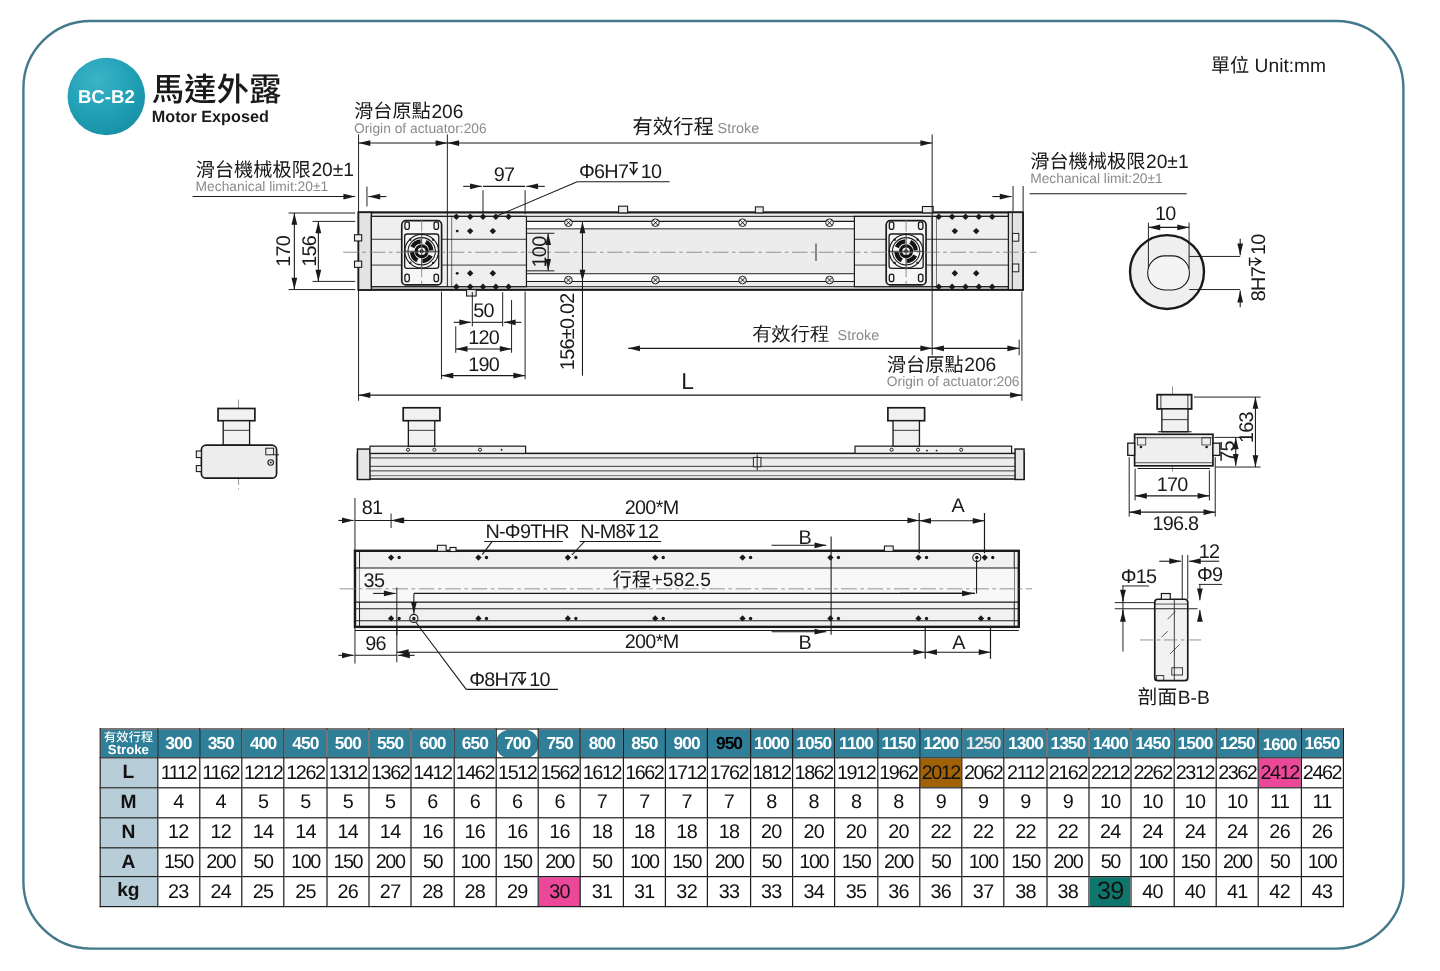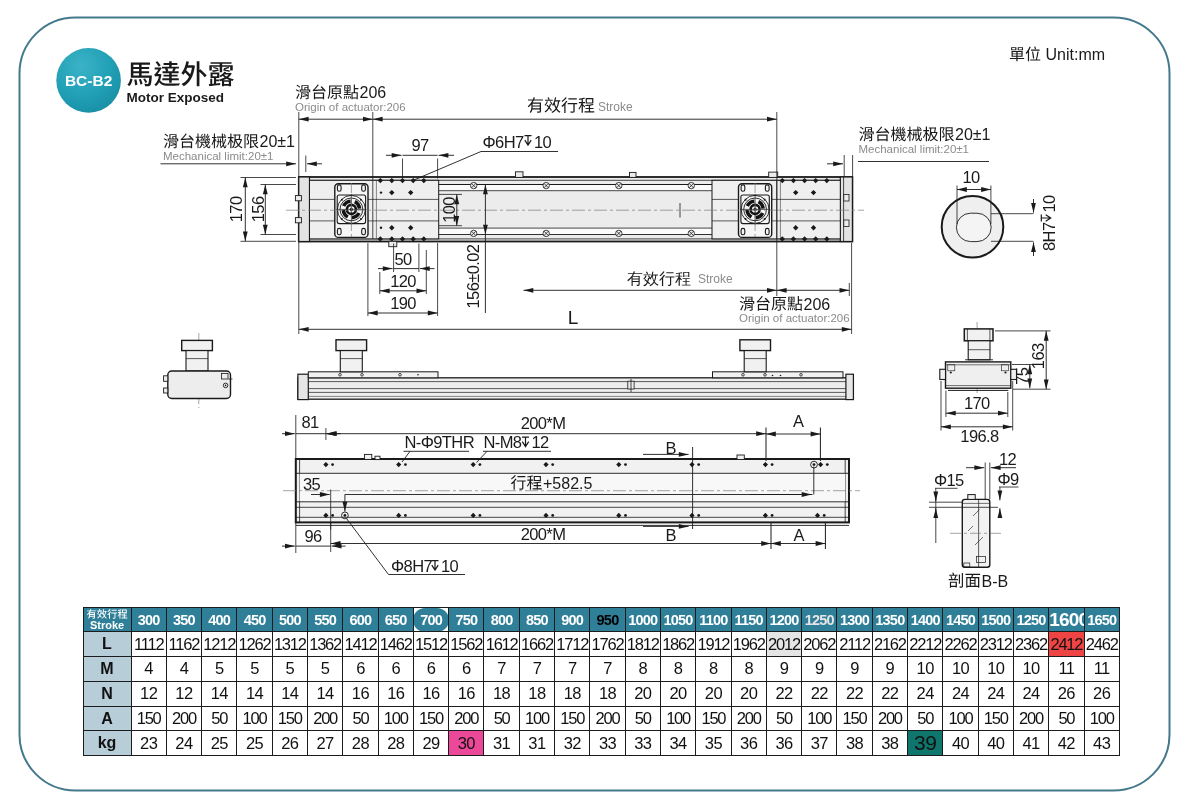--- a/index.html
+++ b/index.html
@@ -692,21 +692,21 @@
             <td style="color:#fff;font-weight:bold;font-size:14.5px;letter-spacing:-0.8px;">1100</td>
             <td style="color:#fff;font-weight:bold;font-size:14.5px;letter-spacing:-0.8px;">1150</td>
             <td style="color:#fff;font-weight:bold;font-size:14.5px;letter-spacing:-0.8px;">1200</td>
             <td style="color:#e5e5e5;font-weight:bold;font-size:14.5px;letter-spacing:-0.8px;">1250</td>
             <td style="color:#fff;font-weight:bold;font-size:14.5px;letter-spacing:-0.8px;">1300</td>
             <td style="color:#fff;font-weight:bold;font-size:14.5px;letter-spacing:-0.8px;">1350</td>
             <td style="color:#fff;font-weight:bold;font-size:14.5px;letter-spacing:-0.8px;">1400</td>
             <td style="color:#fff;font-weight:bold;font-size:14.5px;letter-spacing:-0.8px;">1450</td>
             <td style="color:#fff;font-weight:bold;font-size:14.5px;letter-spacing:-0.8px;">1500</td>
             <td style="color:#fff;font-weight:bold;font-size:14.5px;letter-spacing:-0.8px;">1250</td>
-            <td style="color:#fff;font-weight:bold;font-size:19px;letter-spacing:-0.8px;margin-top:36px;">1600</td>
+            <td style="color:#fff;font-weight:bold;font-size:14px;letter-spacing:-0.8px;margin-top:36px;">1600</td>
             <td style="color:#fff;font-weight:bold;font-size:14.5px;letter-spacing:-0.8px;">1650</td>
           </tr>
 <tr style="height:24.8px;">
             <td style="background:#b7cdd8;font-weight:bold;font-size:16px;">L</td>
             <td style="background:#fff;font-size:16.5px;letter-spacing:-1.2px;">1112</td>
             <td style="background:#fff;font-size:16.5px;letter-spacing:-1.2px;">1162</td>
             <td style="background:#fff;font-size:16.5px;letter-spacing:-1.2px;">1212</td>
             <td style="background:#fff;font-size:16.5px;letter-spacing:-1.2px;">1262</td>
             <td style="background:#fff;font-size:16.5px;letter-spacing:-1.2px;">1312</td>
             <td style="background:#fff;font-size:16.5px;letter-spacing:-1.2px;">1362</td>
@@ -715,29 +715,29 @@
             <td style="background:#fff;font-size:16.5px;letter-spacing:-1.2px;">1512</td>
             <td style="background:#fff;font-size:16.5px;letter-spacing:-1.2px;">1562</td>
             <td style="background:#fff;font-size:16.5px;letter-spacing:-1.2px;">1612</td>
             <td style="background:#fff;font-size:16.5px;letter-spacing:-1.2px;">1662</td>
             <td style="background:#fff;font-size:16.5px;letter-spacing:-1.2px;">1712</td>
             <td style="background:#fff;font-size:16.5px;letter-spacing:-1.2px;">1762</td>
             <td style="background:#fff;font-size:16.5px;letter-spacing:-1.2px;">1812</td>
             <td style="background:#fff;font-size:16.5px;letter-spacing:-1.2px;">1862</td>
             <td style="background:#fff;font-size:16.5px;letter-spacing:-1.2px;">1912</td>
             <td style="background:#fff;font-size:16.5px;letter-spacing:-1.2px;">1962</td>
-            <td style="background:#e5e5e5;font-size:16.5px;letter-spacing:-1.2px;margin-left:12px;">2012</td>
+            <td style="background:#a16207;font-size:16.5px;letter-spacing:-1.2px;margin-left:12px;">2012</td>
             <td style="background:#fff;font-size:16.5px;letter-spacing:-1.2px;">2062</td>
             <td style="background:#fff;font-size:16.5px;letter-spacing:-1.2px;">2112</td>
             <td style="background:#fff;font-size:16.5px;letter-spacing:-1.2px;">2162</td>
             <td style="background:#fff;font-size:16.5px;letter-spacing:-1.2px;">2212</td>
             <td style="background:#fff;font-size:16.5px;letter-spacing:-1.2px;">2262</td>
             <td style="background:#fff;font-size:16.5px;letter-spacing:-1.2px;">2312</td>
             <td style="background:#fff;font-size:16.5px;letter-spacing:-1.2px;">2362</td>
-            <td style="background:#ef4444;font-size:16.5px;letter-spacing:-1.2px;">2412</td>
+            <td style="background:#ec4899;font-size:16.5px;letter-spacing:-1.2px;">2412</td>
             <td style="background:#fff;font-size:16.5px;letter-spacing:-1.2px;">2462</td>
           </tr>
 <tr style="height:24.8px;">
             <td style="background:#b7cdd8;font-weight:bold;font-size:16px;">M</td>
             <td style="background:#fff;font-size:16.5px;letter-spacing:-0.6px;">4</td>
             <td style="background:#fff;font-size:16.5px;letter-spacing:-0.6px;">4</td>
             <td style="background:#fff;font-size:16.5px;letter-spacing:-0.6px;">5</td>
             <td style="background:#fff;font-size:16.5px;letter-spacing:-0.6px;">5</td>
             <td style="background:#fff;font-size:16.5px;letter-spacing:-0.6px;">5</td>
             <td style="background:#fff;font-size:16.5px;letter-spacing:-0.6px;">5</td>

